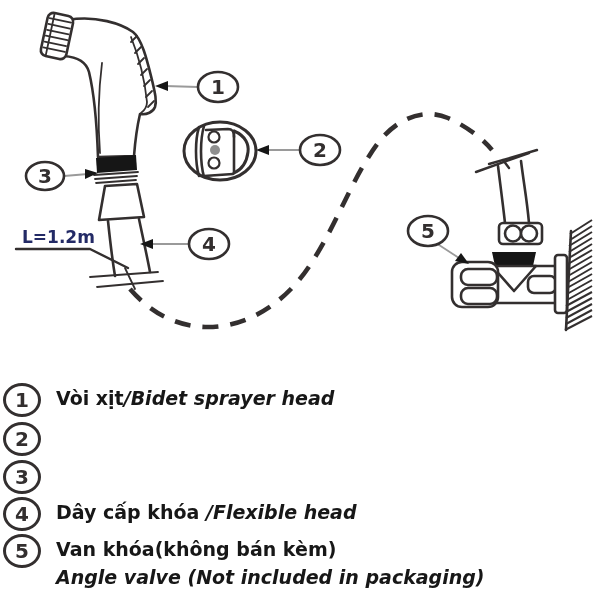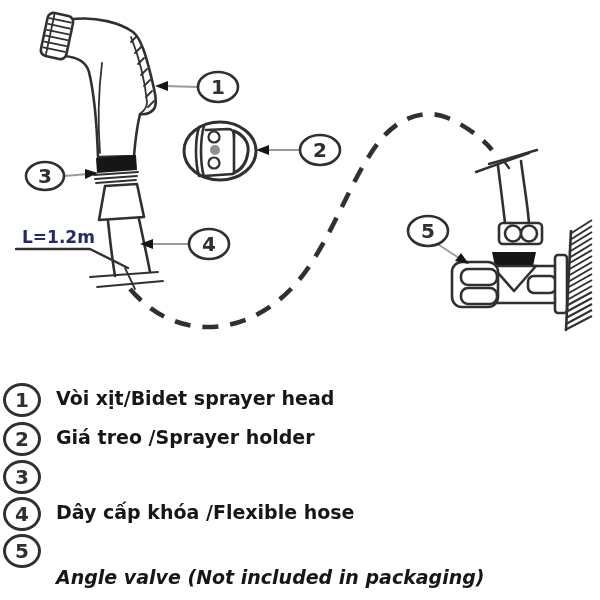--- a/index.html
+++ b/index.html
@@ -27,21 +27,21 @@
   .co{fill:#fff;stroke:var(--line-color);stroke-width:2.6;}
   .conum{font-family:"DejaVu Sans",sans-serif;font-weight:bold;font-size:20px;fill:var(--line-color);text-anchor:middle;}
   .lenlab{font-family:"DejaVu Sans",sans-serif;font-weight:bold;font-size:17px;fill:var(--length-label-color);}
 
   
   .legend{position:absolute;left:0;top:0;width:600px;height:600px;pointer-events:none;}
   .lg-row{position:absolute;left:0;width:600px;height:38px;}
   .lg-num{position:absolute;left:3px;top:0;width:32px;height:28px;border:3px solid var(--line-color);
           border-radius:50%;text-align:center;font-weight:bold;font-size:20px;line-height:28px;color:var(--line-color);}
   .lg-text{position:absolute;left:56px;top:4px;font-size:19px;font-weight:bold;color:#171717;white-space:nowrap;}
-  .lg-en{}
+  .lg-en{font-style:italic;}
   .lg-line2{position:absolute;left:56px;top:566px;font-size:19px;font-weight:bold;font-style:italic;color:#171717;white-space:nowrap;}
 </style>
 </head>
 <body>
 
 <div class="stage">
 
   <svg width="600" height="378" viewBox="0 0 600 378">
 
     <g>
@@ -199,31 +199,31 @@
 
   <div class="legend">
 
     <div class="lg-row" style="top:383px">
       <span class="lg-num">1</span>
       <span class="lg-text"><span class="lg-vi">Vòi xịt</span><span class="lg-en">/Bidet sprayer head</span></span>
     </div>
 
     <div class="lg-row" style="top:422px">
       <span class="lg-num">2</span>
-      <span class="lg-text"><span class="lg-vi">Giá treo </span><span class="lg-en">/Sprayer holder</span></span>
     </div>
 
     <div class="lg-row" style="top:460px">
       <span class="lg-num">3</span>
     </div>
 
     <div class="lg-row" style="top:497px">
       <span class="lg-num">4</span>
-      <span class="lg-text"><span class="lg-vi">Dây cấp khóa </span><span class="lg-en">/Flexible hose</span></span>
+      <span class="lg-text"><span class="lg-vi">Dây cấp khóa </span><span class="lg-en">/Flexible head</span></span>
     </div>
 
     <div class="lg-row" style="top:534px">
       <span class="lg-num">5</span>
+      <span class="lg-text"><span class="lg-vi">Van khóa(không bán kèm)</span></span>
     </div>
 
     <div class="lg-line2">Angle valve (Not included in packaging)</div>
   </div>
 </div>
 
 </body></html>

